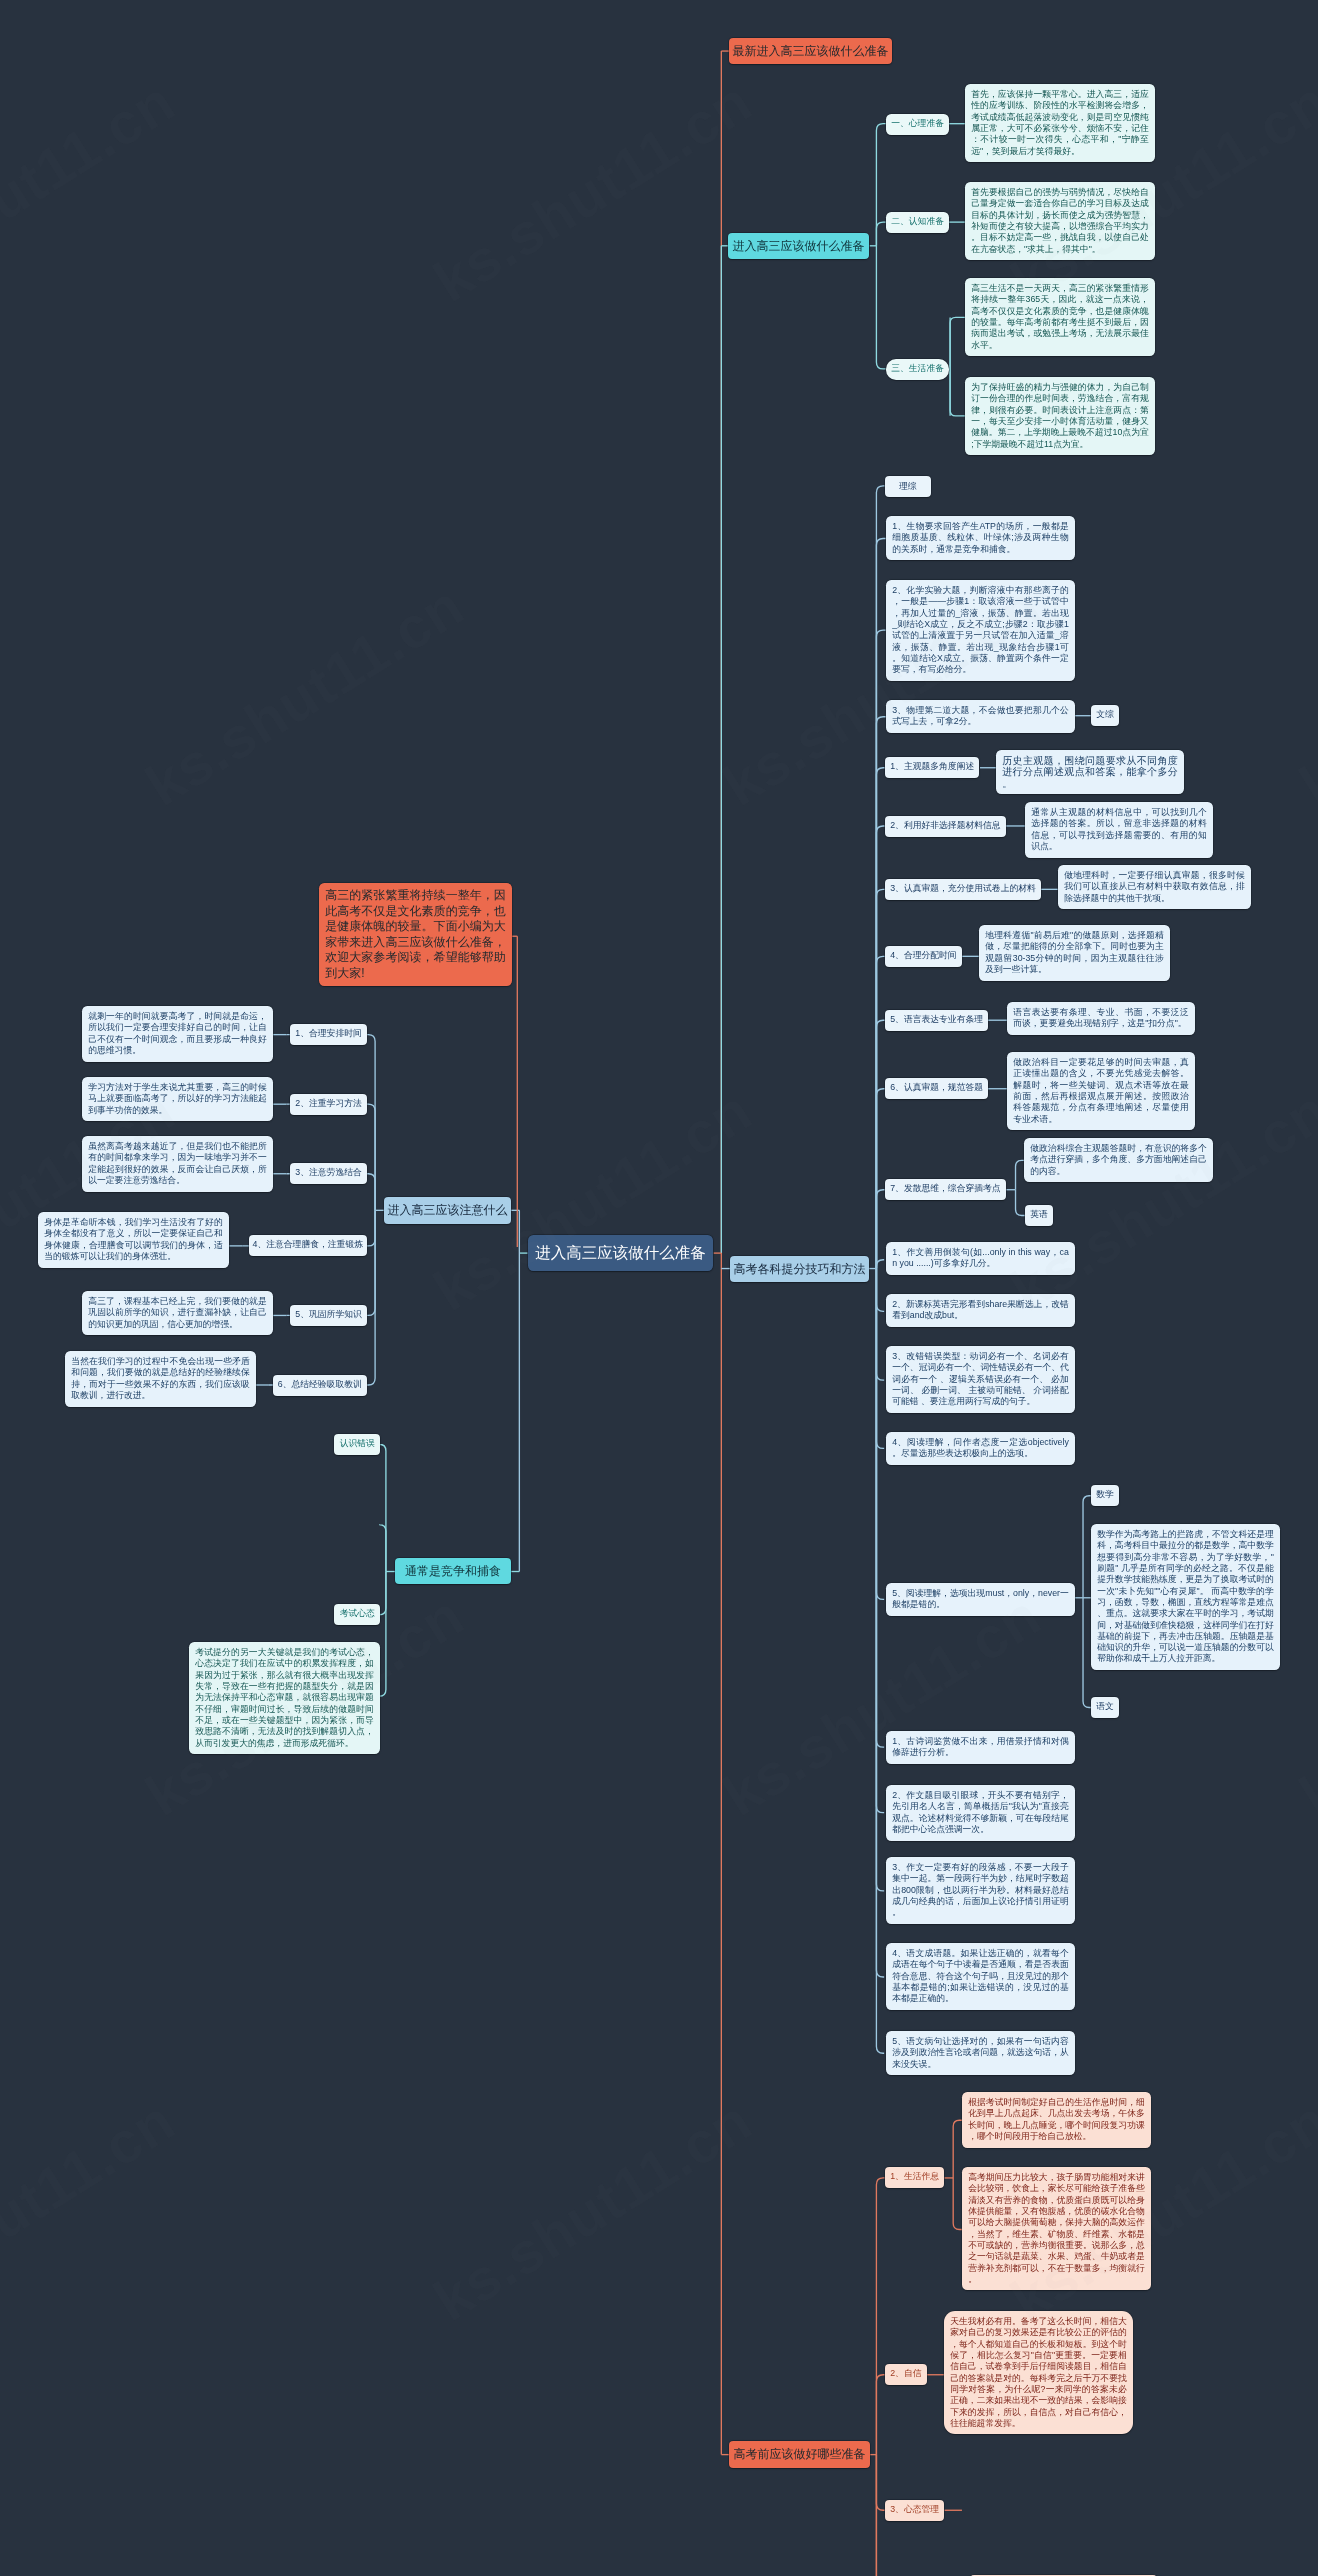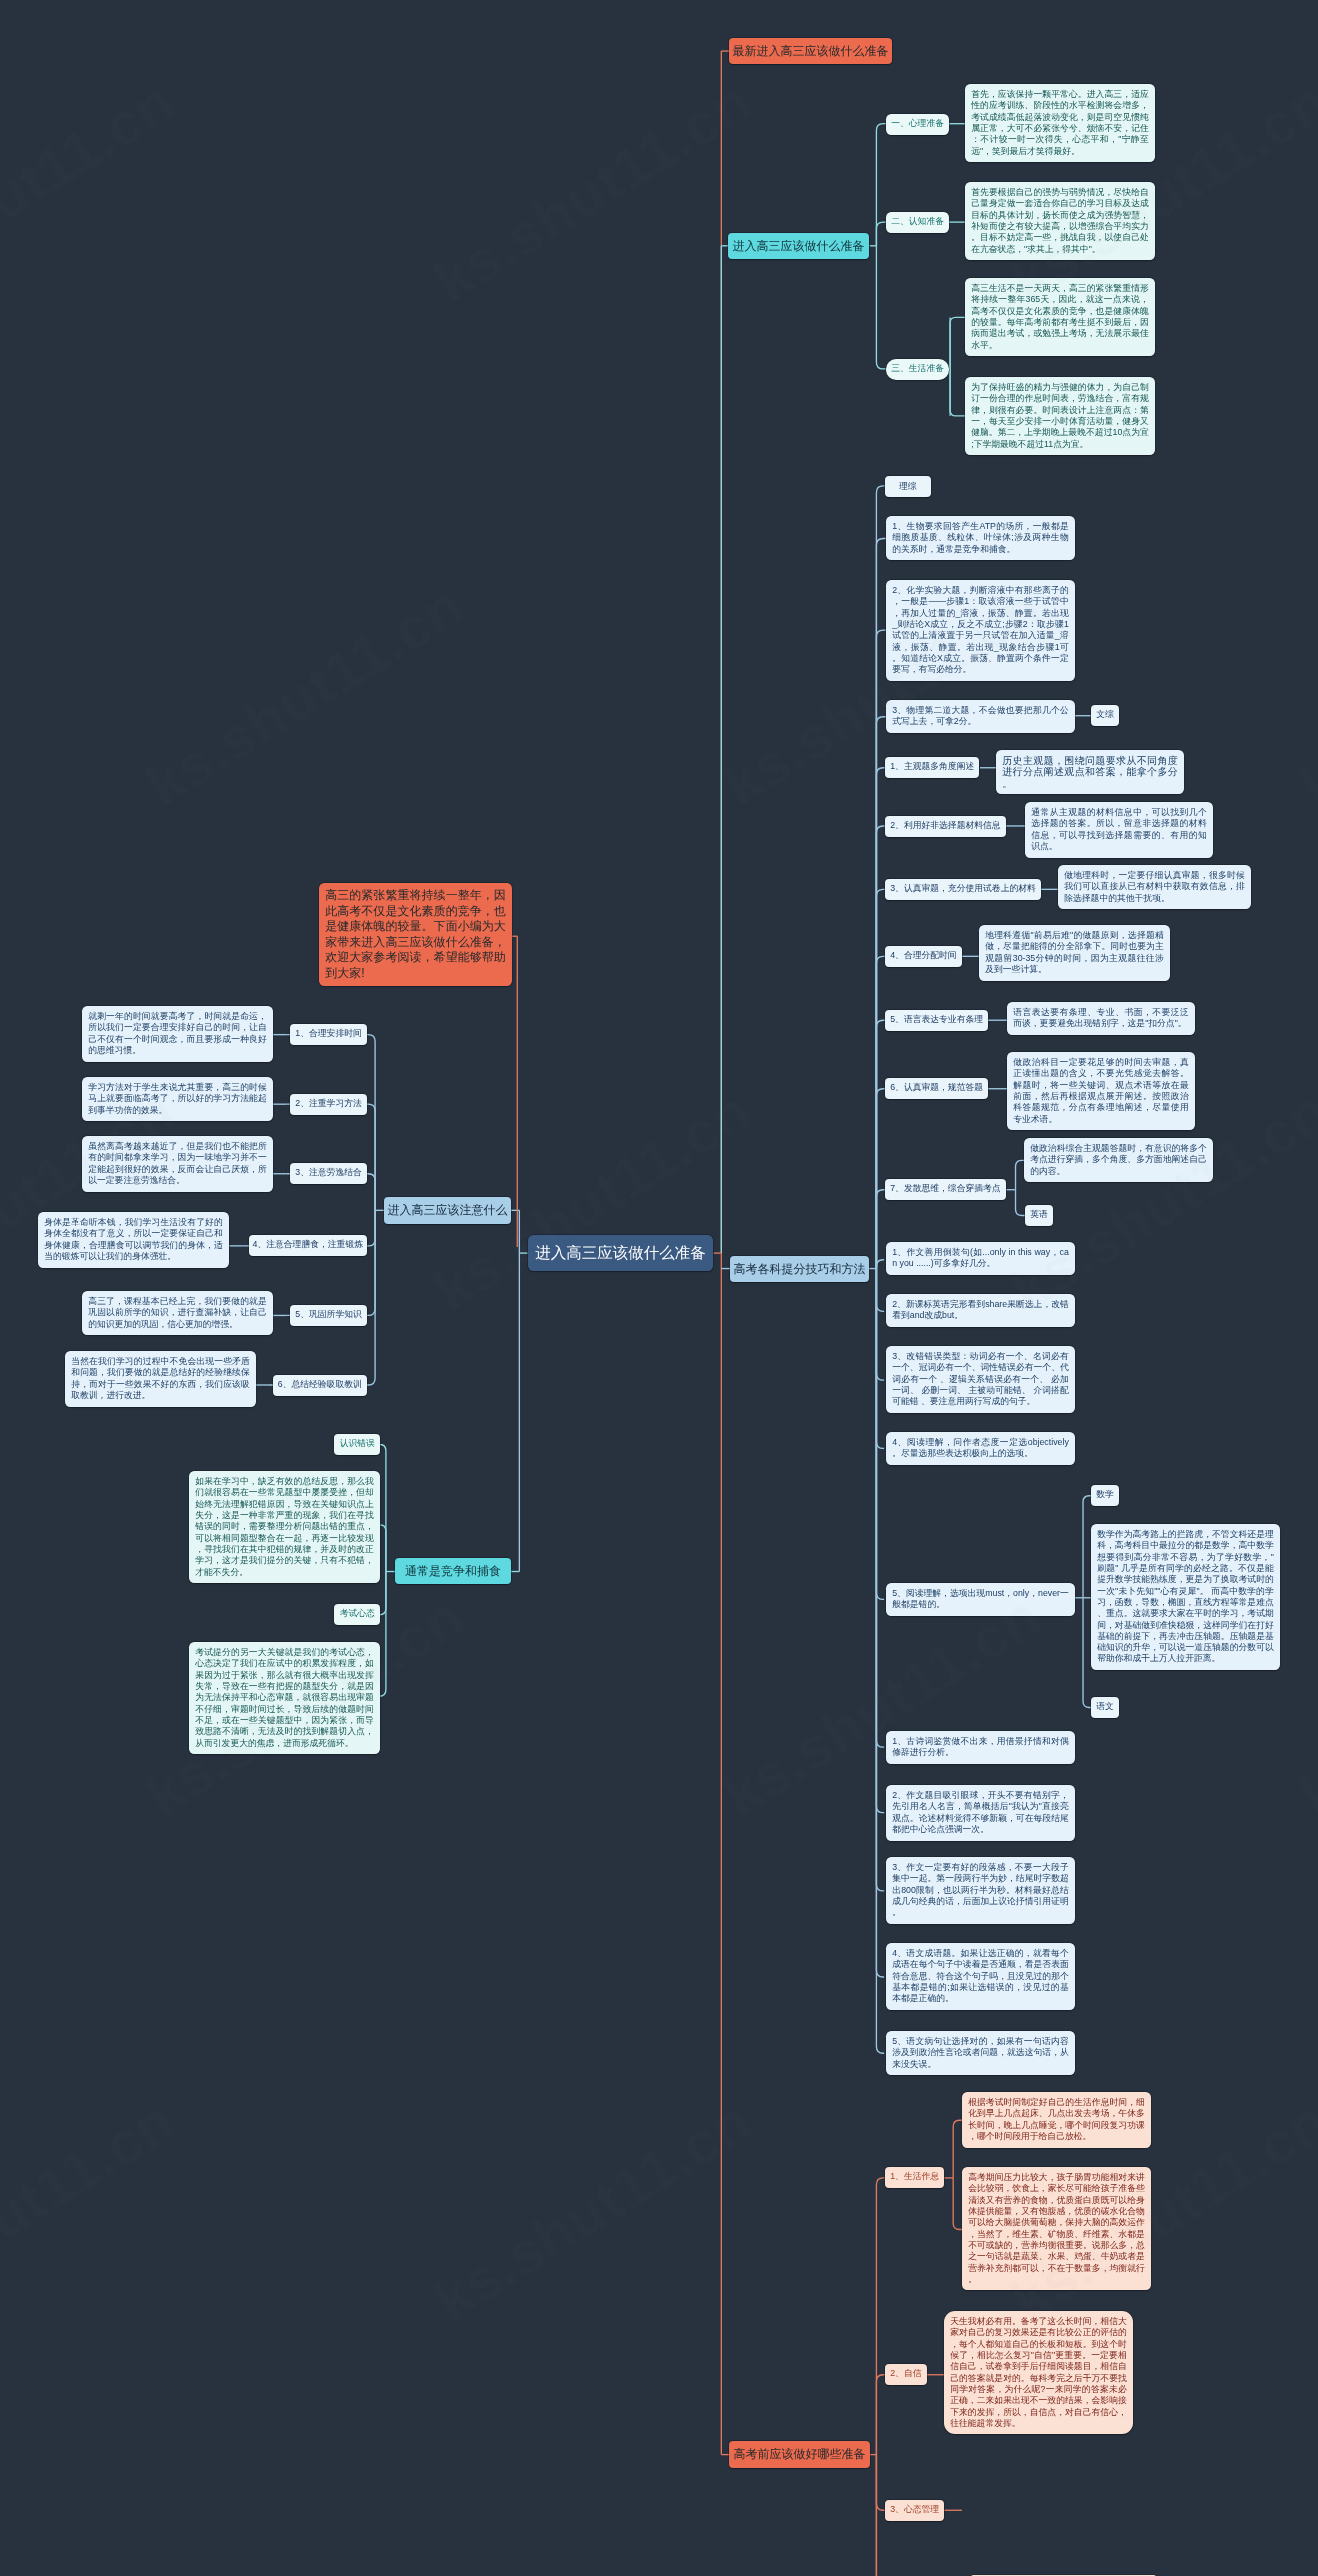--- a/index.html
+++ b/index.html
@@ -323,23 +323,20 @@
     </div>
 <div class="nd c-bl" style="right:952px;top:1375px;height:20.6px;font-size:8.8px;border-radius:4.1px;padding:0 5.2px">
       <span>6、总结经验吸取教训</span>
     </div>
 <div class="note n-bl" style="right:1063px;top:1351px;width:191px;font-size:8.8px;line-height:11.3px;border-radius:5.2px">
       <span>当然在我们学习的过程中不免会出现一些矛盾和问题，我们要做的就是总结好的经验继续保持，而对于一些效果不好的东西，我们应该吸取教训，进行改进。</span>
     </div>
 <div class="nd c-cy" style="right:939px;top:1434px;height:20.6px;font-size:8.8px;border-radius:4.1px;padding:0 5.2px">
       <span>认识错误</span>
     </div>
-<div class="note n-cy" style="right:939px;top:1471px;width:191px;font-size:8.8px;line-height:11.3px;border-radius:5.2px">
-      <span>如果在学习中，缺乏有效的总结反思，那么我们就很容易在一些常见题型中屡屡受挫，但却始终无法理解犯错原因，导致在关键知识点上失分，这是一种非常严重的现象，我们在寻找错误的同时，需要整理分析问题出错的重点，可以将相同题型整合在一起，再逐一比较发现，寻找我们在其中犯错的规律，并及时的改正学习，这才是我们提分的关键，只有不犯错，才能不失分。</span>
-    </div>
 <div class="nd c-cy" style="right:939px;top:1604px;height:20.6px;font-size:8.8px;border-radius:4.1px;padding:0 5.2px">
       <span>考试心态</span>
     </div>
 <div class="note n-cy" style="right:939px;top:1642px;width:191px;font-size:8.8px;line-height:11.3px;border-radius:5.2px">
       <span>考试提分的另一大关键就是我们的考试心态，心态决定了我们在应试中的积累发挥程度，如果因为过于紧张，那么就有很大概率出现发挥失常，导致在一些有把握的题型失分，就是因为无法保持平和心态审题，就很容易出现审题不仔细，审题时间过长，导致后续的做题时间不足，或在一些关键题型中，因为紧张，而导致思路不清晰，无法及时的找到解题切入点，从而引发更大的焦虑，进而形成死循环。</span>
     </div>
 <div id="wm">
       <span style="left:-155px;top:258px">ks.shut11.cn</span>
       <span style="left:422px;top:258px">ks.shut11.cn</span>
       <span style="left:999px;top:258px">ks.shut11.cn</span>

